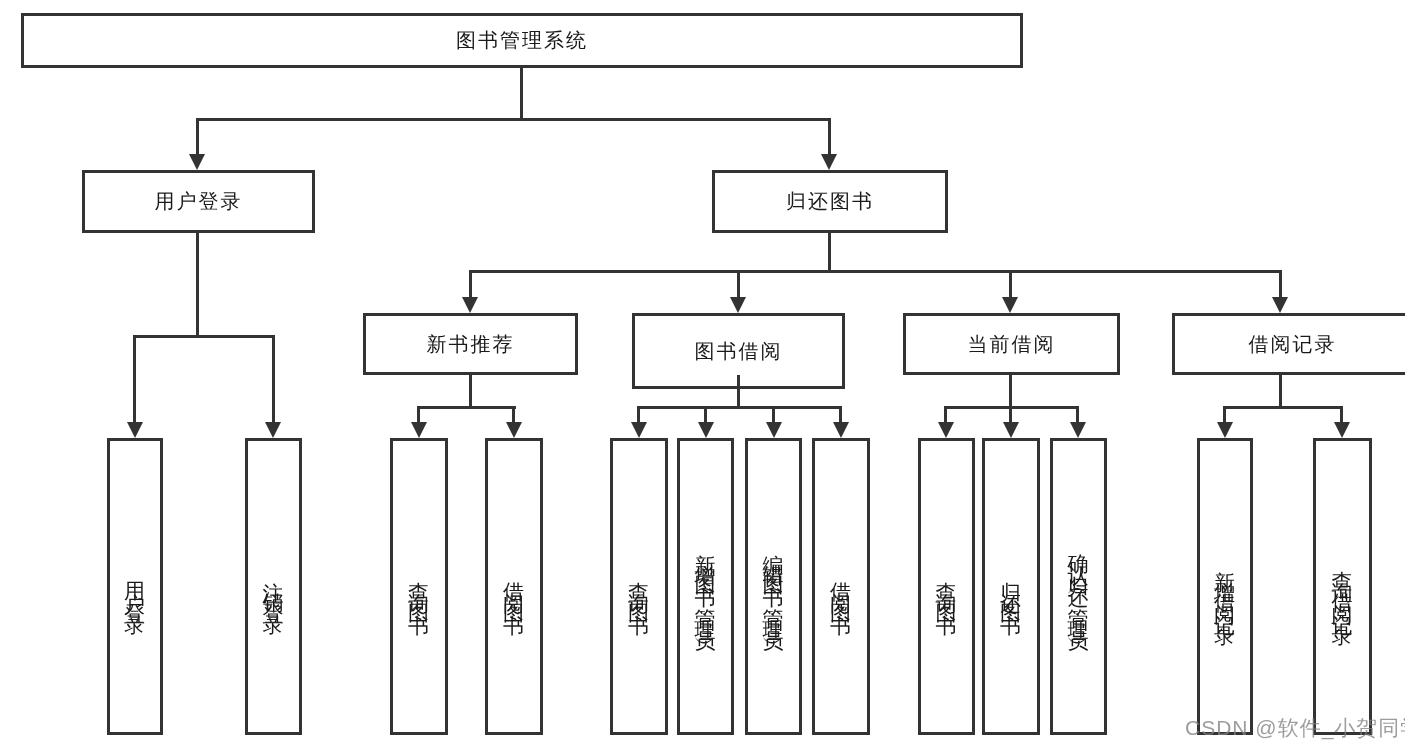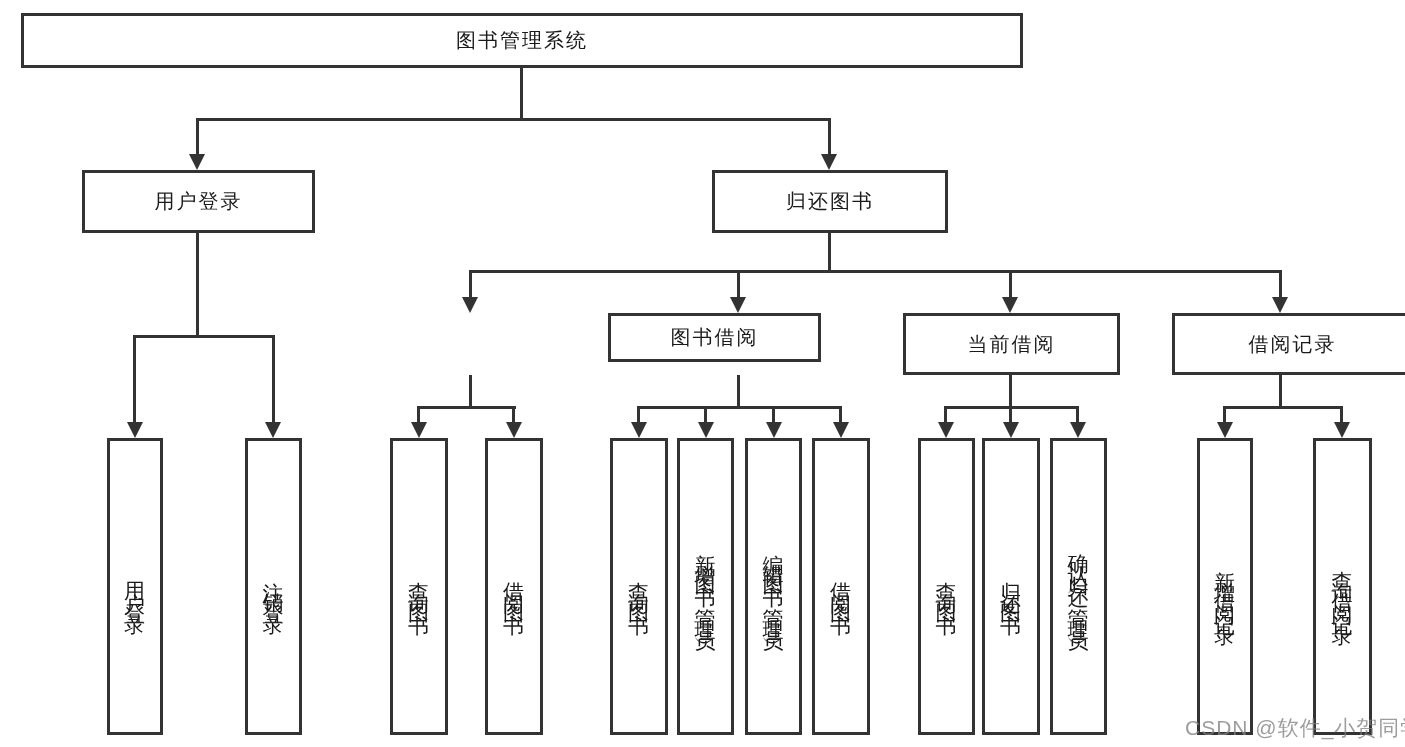--- a/index.html
+++ b/index.html
@@ -37,21 +37,22 @@
 </head>
 <body>
 
 <div class="canvas">
 
   <div class="hbox" style="left:21px;top:13px;width:1002px;height:55px;">图书管理系统</div>
 
   <div class="hbox" style="left:82px;top:170px;width:233px;height:63px;">用户登录</div>
   <div class="hbox" style="left:712px;top:170px;width:236px;height:63px;">归还图书</div>
 
-  <div class="hbox" style="left:608px;top:313px;width:213px;height:49px;">图书借阅</div>
+  <div class="hbox" style="left:363px;top:313px;width:215px;height:62px;">新书推荐</div>
+  <div class="hbox" style="left:632px;top:313px;width:213px;height:76px;">图书借阅</div>
   <div class="hbox" style="left:903px;top:313px;width:217px;height:62px;">当前借阅</div>
   <div class="hbox" style="left:1172px;top:313px;width:241px;height:62px;">借阅记录</div>
 
   <div class="vbox" style="left:107px;top:438px;width:56px;height:297px;">
     <span class="vtext">用户登录</span>
   </div>
   <div class="vbox" style="left:245px;top:438px;width:57px;height:297px;">
     <span class="vtext">注销登录</span>
   </div>
 

